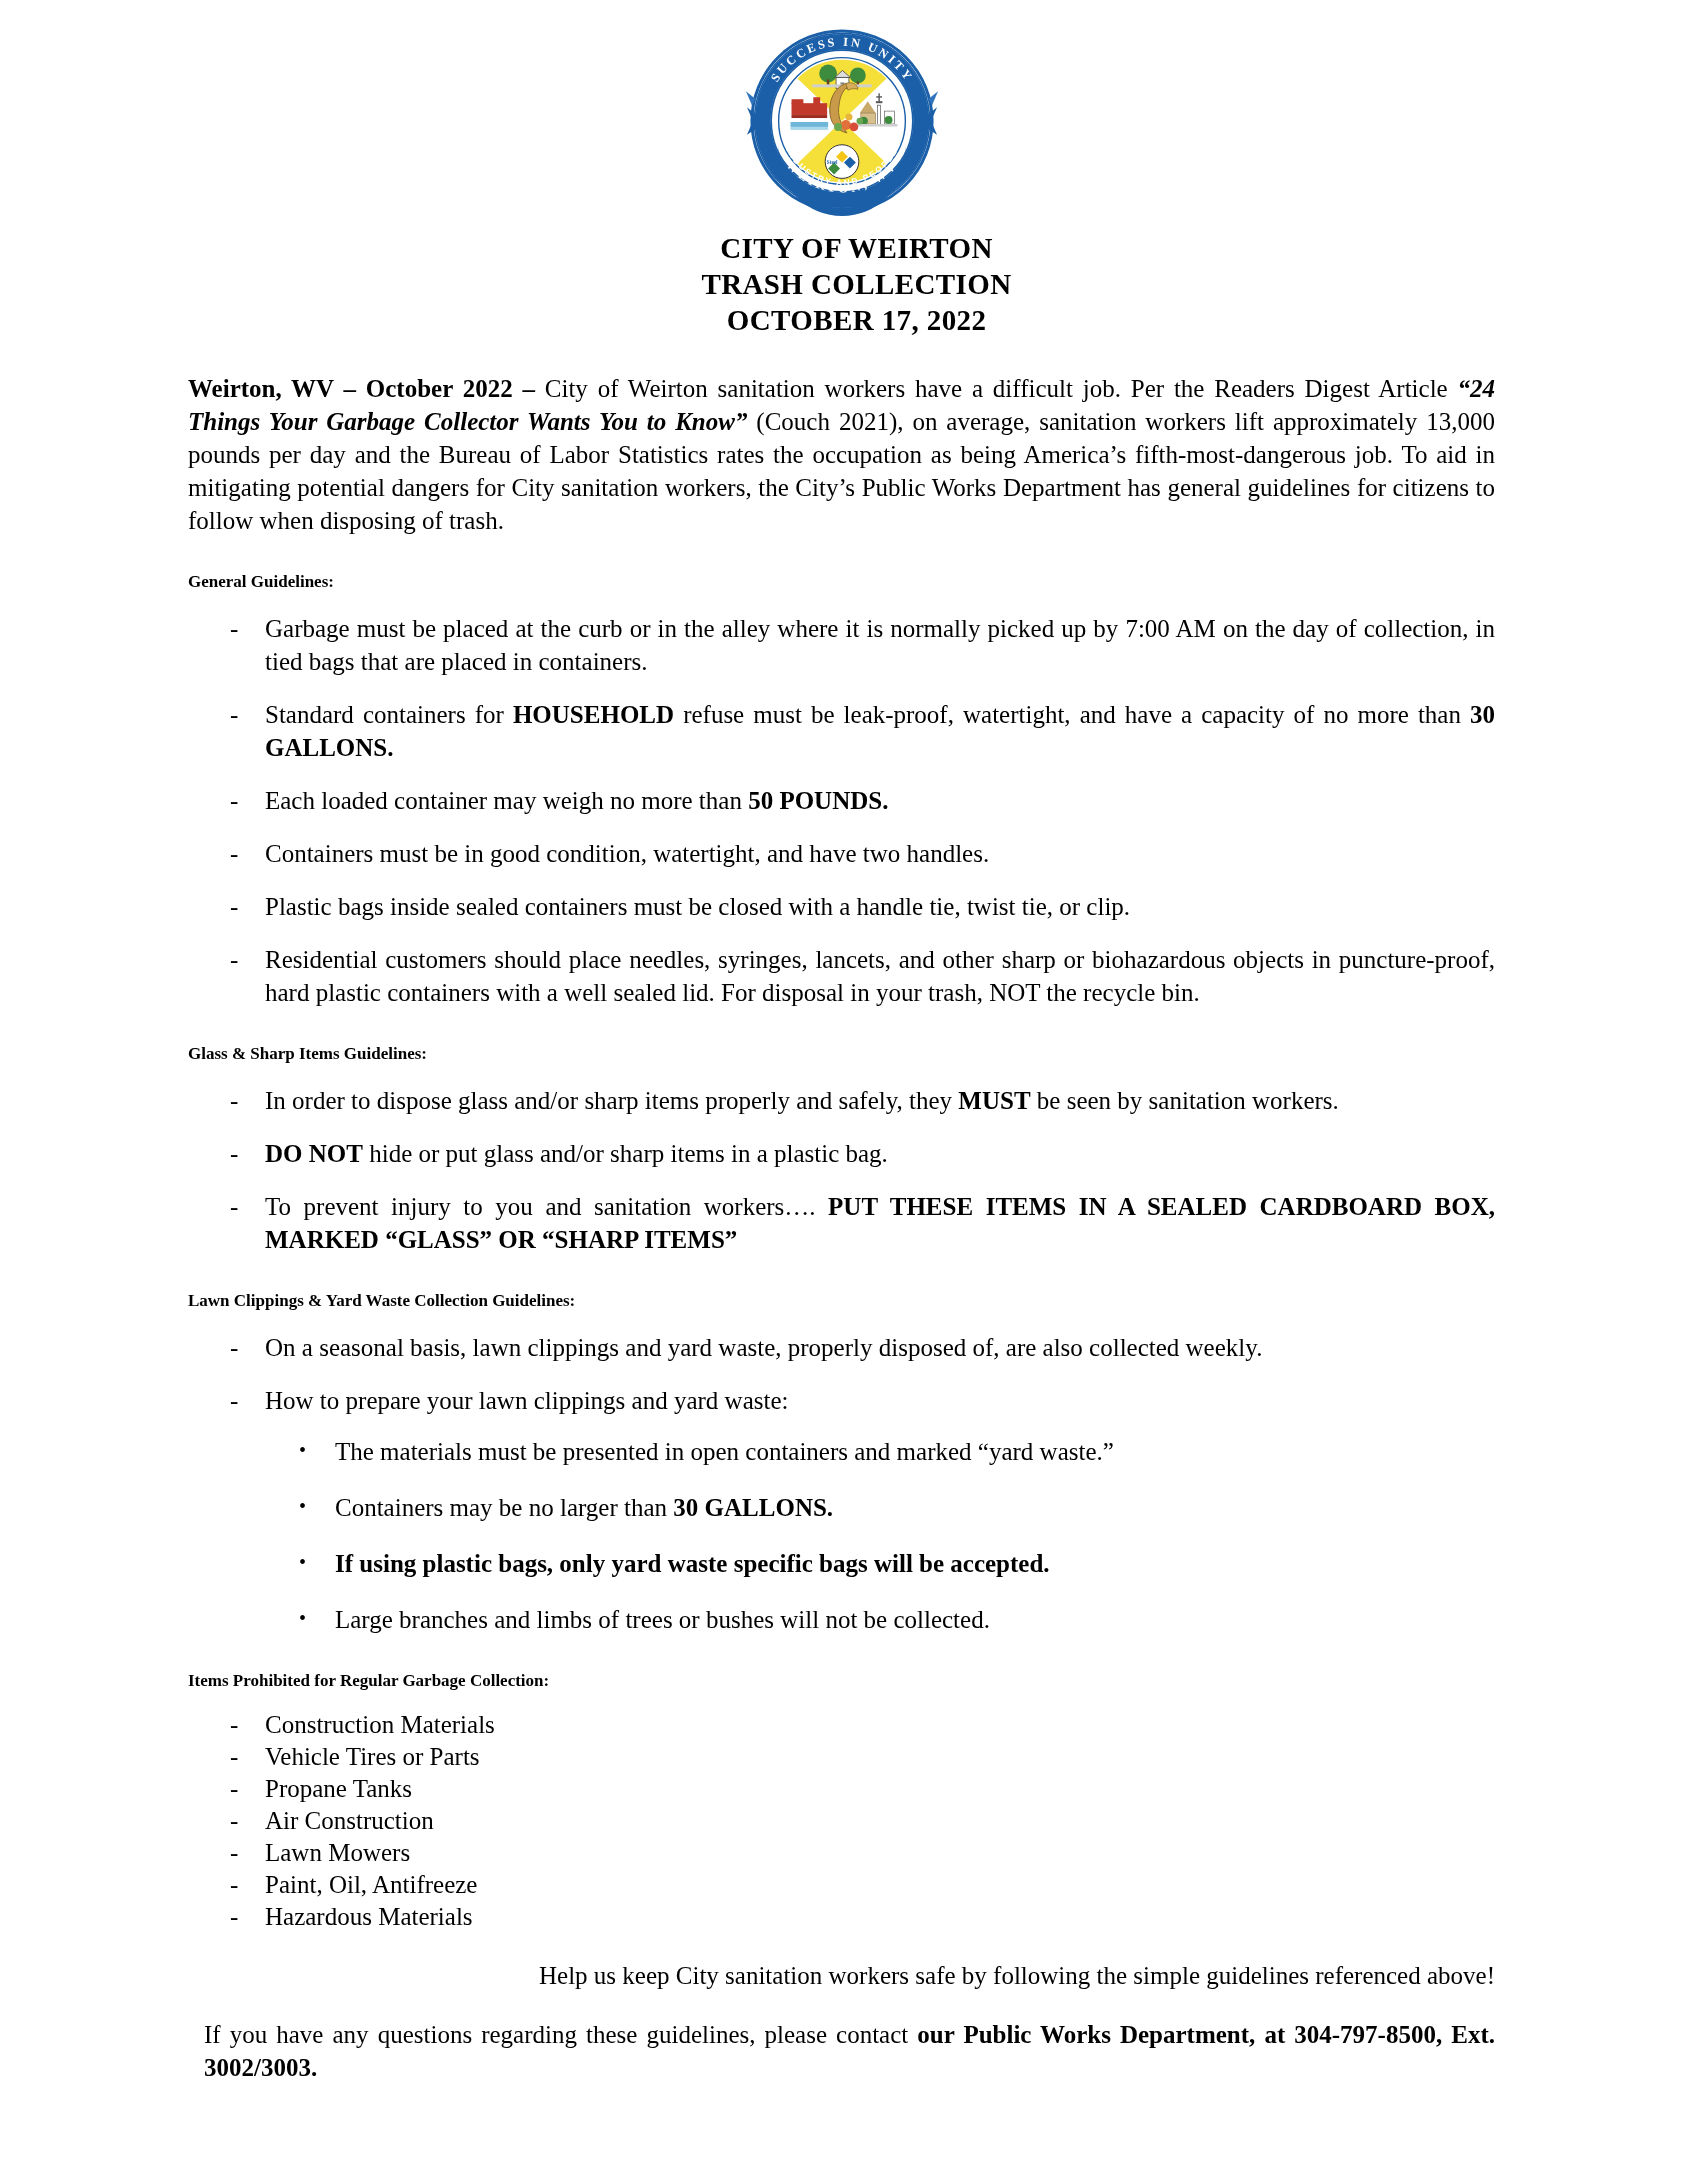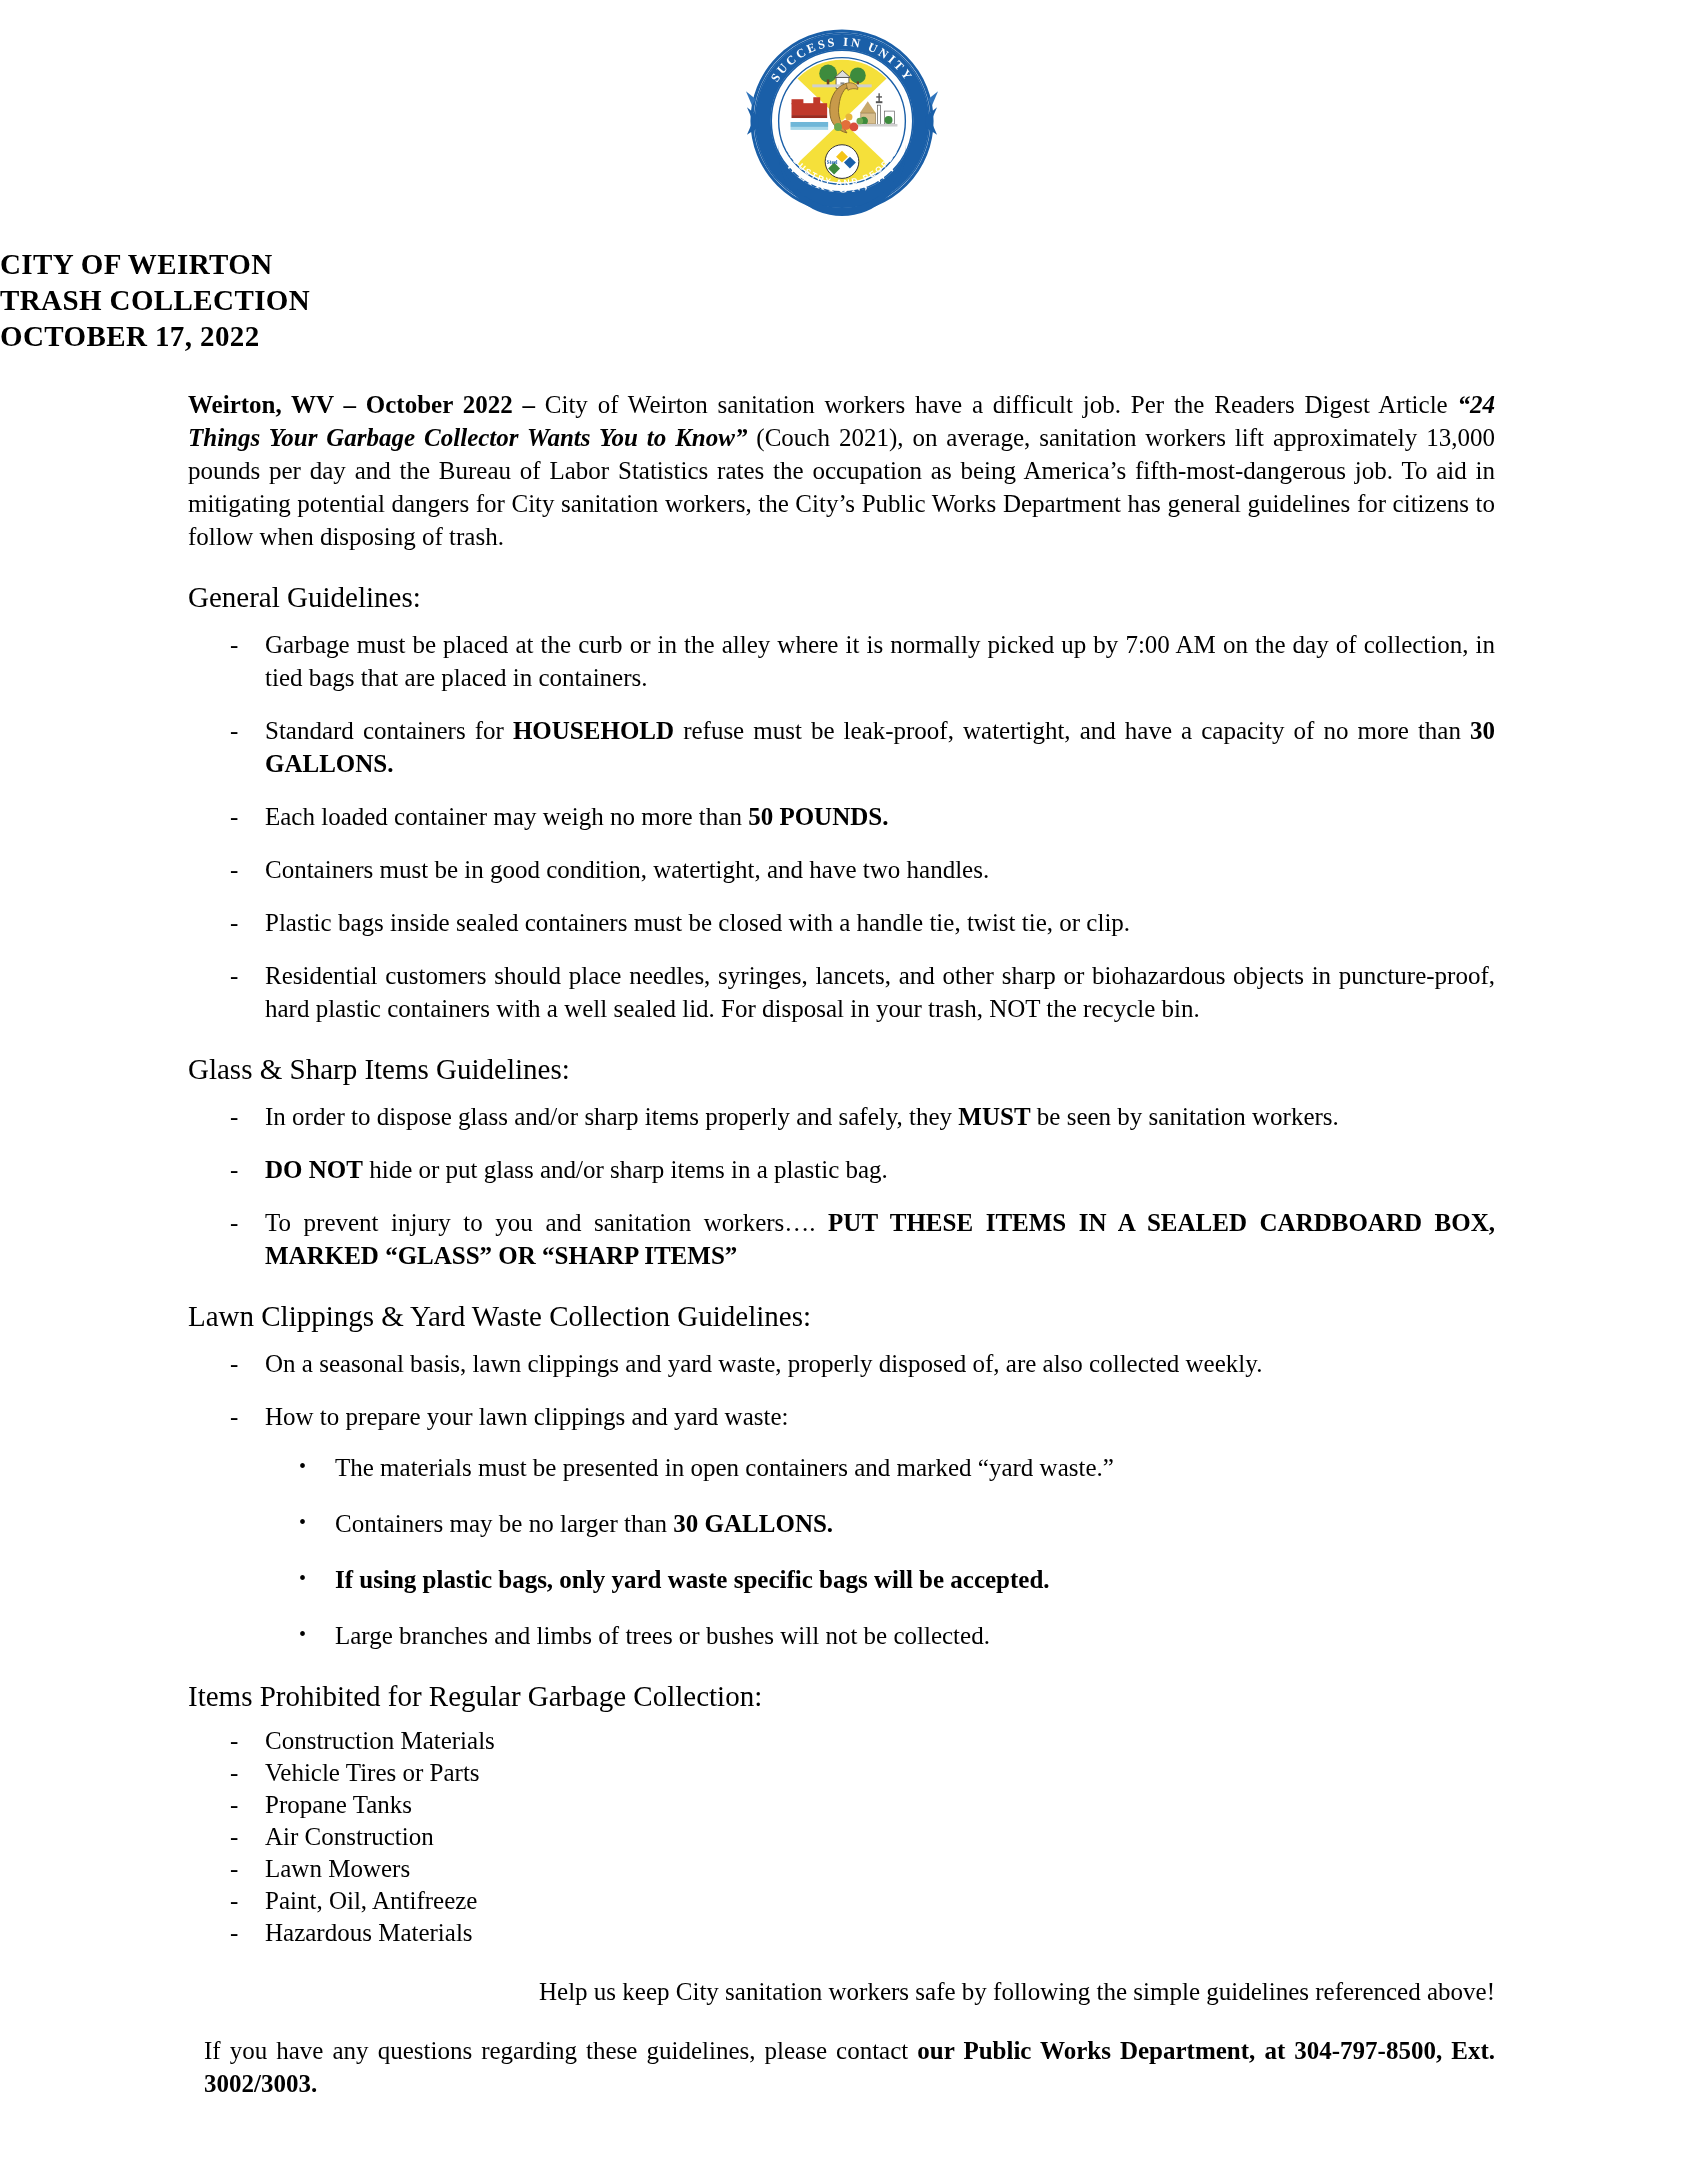--- a/index.html
+++ b/index.html
@@ -30,46 +30,48 @@
     padding-top: 22px;
   }
   .seal {
     width: 198px;
     height: 198px;
     display: block;
   }
 
   
   .doc-title {
+    text-align: center;
     font-weight: bold;
     font-size: 29px;
     line-height: 36px;
     letter-spacing: 0.4px;
-    margin-top: 26px;
+    margin-top: 10px;
+    padding-left: 30px;
   }
   .doc-title div { white-space: nowrap; }
 
   
   .content {
     margin: 0 auto;
     width: 1307px;
     padding-top: 34px;
     font-size: 25px;
     line-height: 33px;
   }
 
   p.para {
     margin: 0 0 0 0;
     text-align: justify;
     text-justify: inter-word;
   }
 
   h2.section {
-    font-weight: normal;
-    font-size: 29px;
+    font-weight: bold;
+    font-size: 17px;
     line-height: 33px;
     margin: 28px 0 0 0;
   }
 
   
   ul.dash {
     list-style: none;
     margin: 14px 0 0 0;
     padding: 0;
   }

